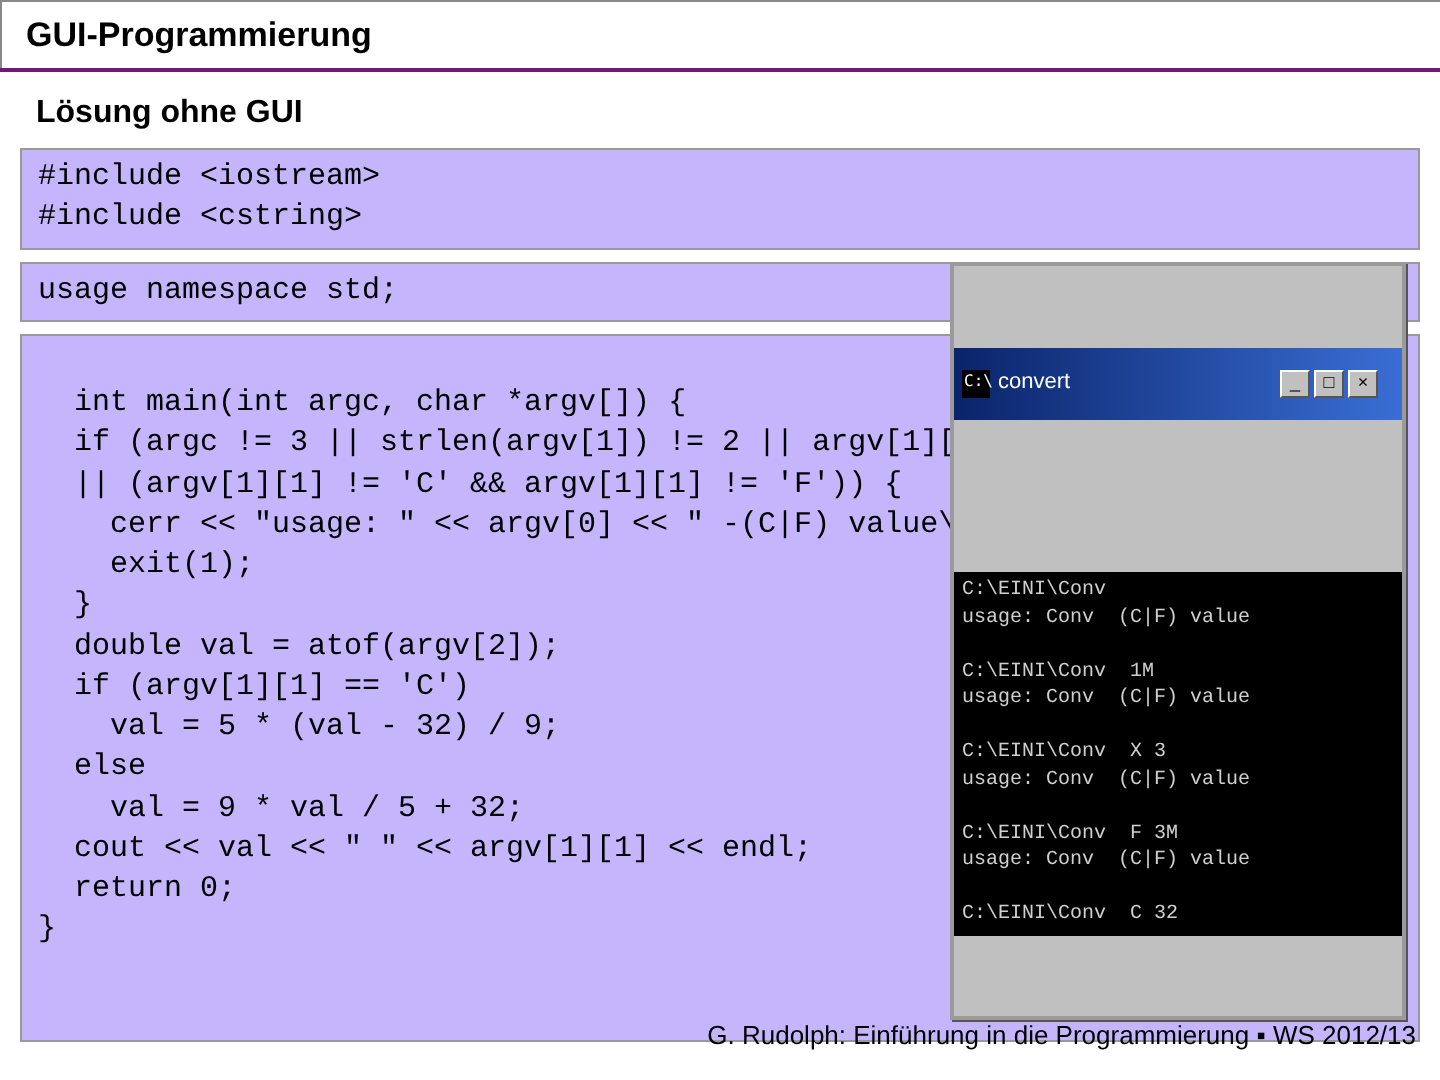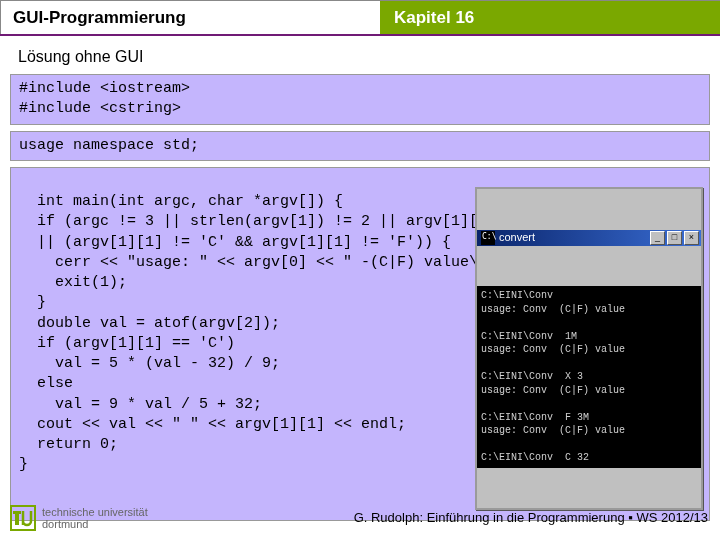--- a/index.html
+++ b/index.html
@@ -30,21 +30,21 @@
     flex: 1;
     background: #7aa800;
     display: flex; align-items: center;
     padding-left: 14px;
     font-weight: bold;
     font-size: 17px;
     color: #fff;
   }
   .subtitle {
     padding: 12px 18px 8px 18px;
-    font-weight: normal;
+    font-weight: bold;
     font-size: 16px;
     color: #000;
   }
   .codeblock {
     margin: 0 10px;
     background: #c4b5fd;
     border: 1px solid #999;
     padding: 4px 8px;
     font-family: "Courier New", monospace;
     font-weight: normal;
@@ -58,24 +58,24 @@
     position: absolute;
     right: 6px;
     bottom: 10px;
     width: 228px;
     background: #c0c0c0;
     border: 2px solid #9a9a9a;
     box-shadow: 1px 1px 0 #555;
     font-family: Tahoma, sans-serif;
   }
   .console-titlebar {
-    height: 16px;
+    height: 36px;
     background: linear-gradient(to right, #0a246a, #3a6ed5);
     display: flex; align-items: center;
-    padding: 0 2px 0 4px;
+    padding: 0 12px 0 4px;
     color: #fff;
     font-size: 11px;
   }
   .console-titlebar .icon {
     width: 14px; height: 14px;
     background: #000;
     margin-right: 4px;
     display: inline-block;
     position: relative;
   }
@@ -97,20 +97,21 @@
   }
   .console-body {
     background: #000;
     color: #cfcfcf;
     font-family: "Courier New", monospace;
     font-size: 10px;
     line-height: 1.35;
     padding: 3px 4px;
     white-space: pre;
     min-height: 110px;
+    margin-top: 36px;
   }
   .footer {
     position: absolute;
     left: 0; right: 0; bottom: 0;
     height: 42px;
     display: flex;
     align-items: center;
     padding: 0 12px 2px 10px;
   }
   .logo {
@@ -127,21 +128,20 @@
     color: #000;
     font-size: 13px;
     line-height: 1.25;
   }
 </style>
 </head>
 <body>
 
 <div class="header">
   <div class="header-left">GUI-Programmierung</div>
-  <div class="header-right">Kapitel 16</div>
 </div>
 
 <div class="subtitle">Lösung ohne GUI</div>
 
 <div class="codeblock">#include &lt;iostream&gt;
 #include &lt;cstring&gt;</div>
 <div class="codeblock">usage namespace std;</div>
 <div class="codeblock">
   <span>int main(int argc, char *argv[]) {
   if (argc != 3 || strlen(argv[1]) != 2 || argv[1][0] != '-,
@@ -178,30 +178,16 @@
 usage: Conv  (C|F) value
 
 C:\EINI\Conv  F 3M
 usage: Conv  (C|F) value
 
 C:\EINI\Conv  C 32</div>
   </div>
 </div>
 
 <div class="footer">
-  <div class="logo">
-    <div class="logo-mark">
-      <svg viewBox="0 0 26 26">
-        <rect x="1" y="1" width="24" height="24" fill="none" stroke="#7aa800" stroke-width="2"></rect>
-        <rect x="5" y="6" width="4" height="14" fill="#7aa800"></rect>
-        <rect x="3" y="6" width="8" height="3" fill="#7aa800"></rect>
-        <path d="M13 6 v14 M13 16 a4 4 0 0 0 8 0 V6" fill="none" stroke="#7aa800" stroke-width="2.5"></path>
-      </svg>
-    </div>
-    <div>
-      <div>technische universität</div>
-      <div>dortmund</div>
-    </div>
-  </div>
   <div class="footer-right">
     <div>G. Rudolph: Einführung in die Programmierung ▪ WS 2012/13</div>
   </div>
 </div>
 
 </body></html>

